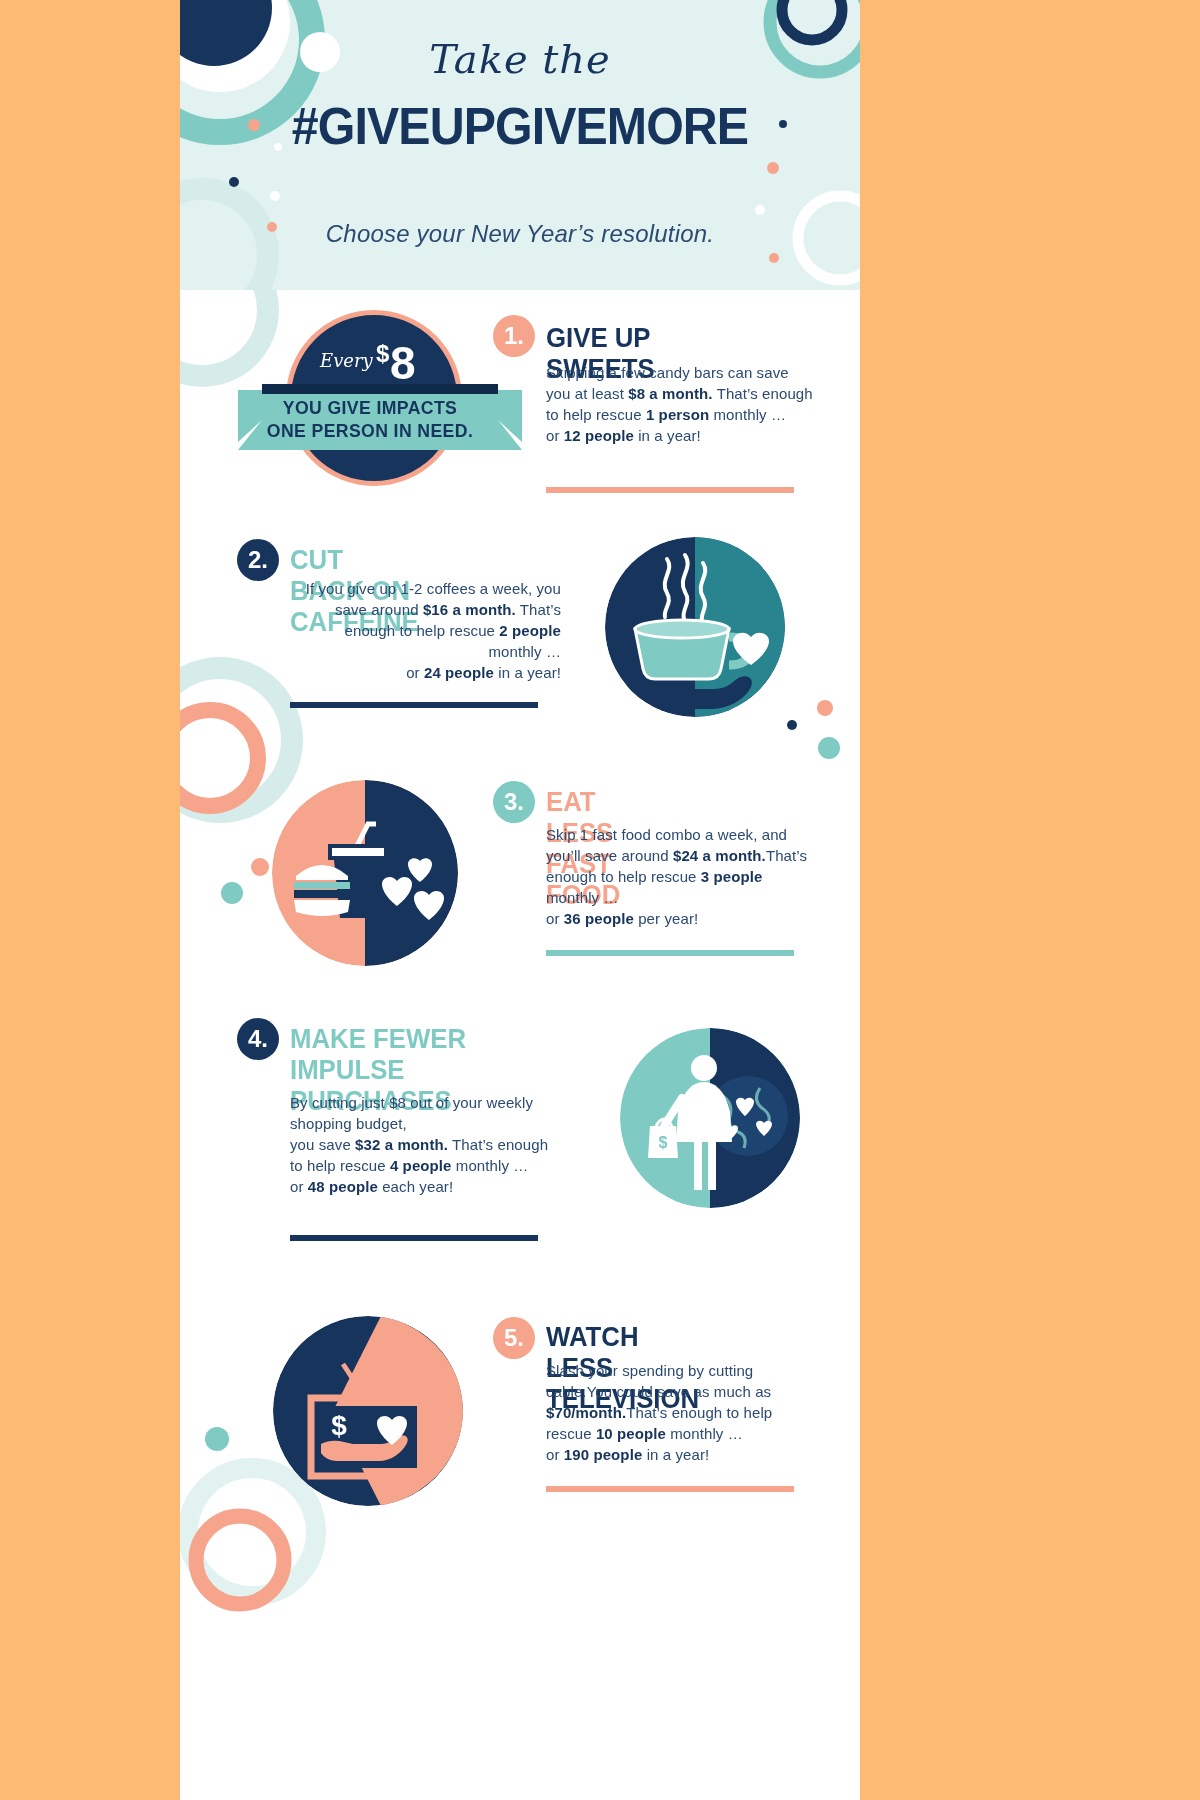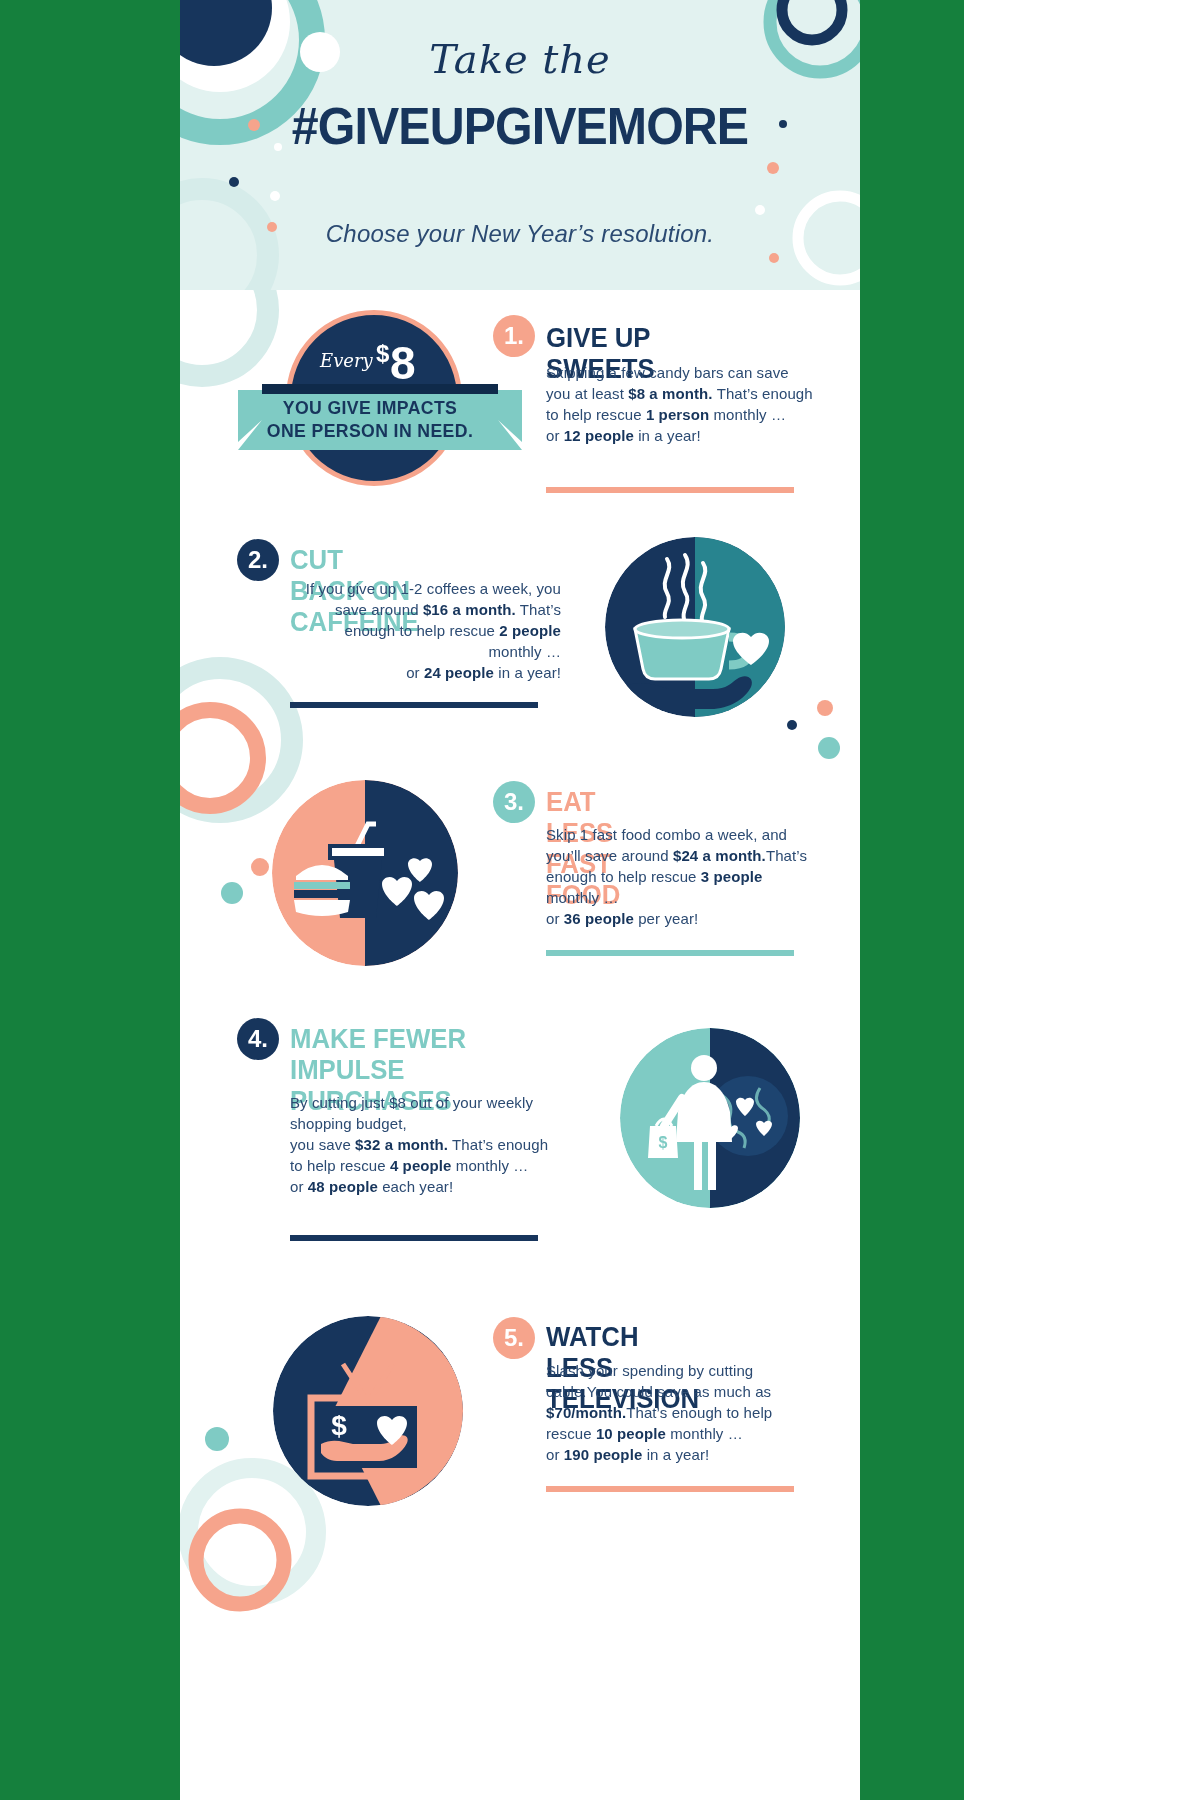--- a/index.html
+++ b/index.html
@@ -5,23 +5,23 @@
   html, body {
     margin: 0;
     padding: 0;
     background: #ffffff;
   }
   body {
     font-family: "Liberation Sans", sans-serif;
   }
   #page {
     position: relative;
-    width: 964px;
+    width: 1200px;
     height: 1800px;
-    background: #15803d;
+    background: #fdba74;
     overflow: hidden;
   }
   
   .canvas {
     position: absolute;
     left: 180px;
     top: 0;
     width: 680px;
     height: 1800px;
     background: #ffffff;

